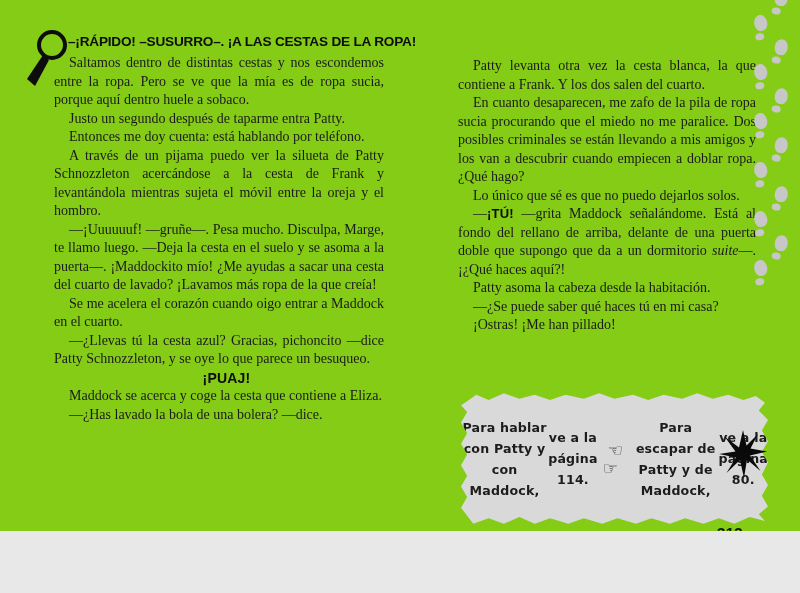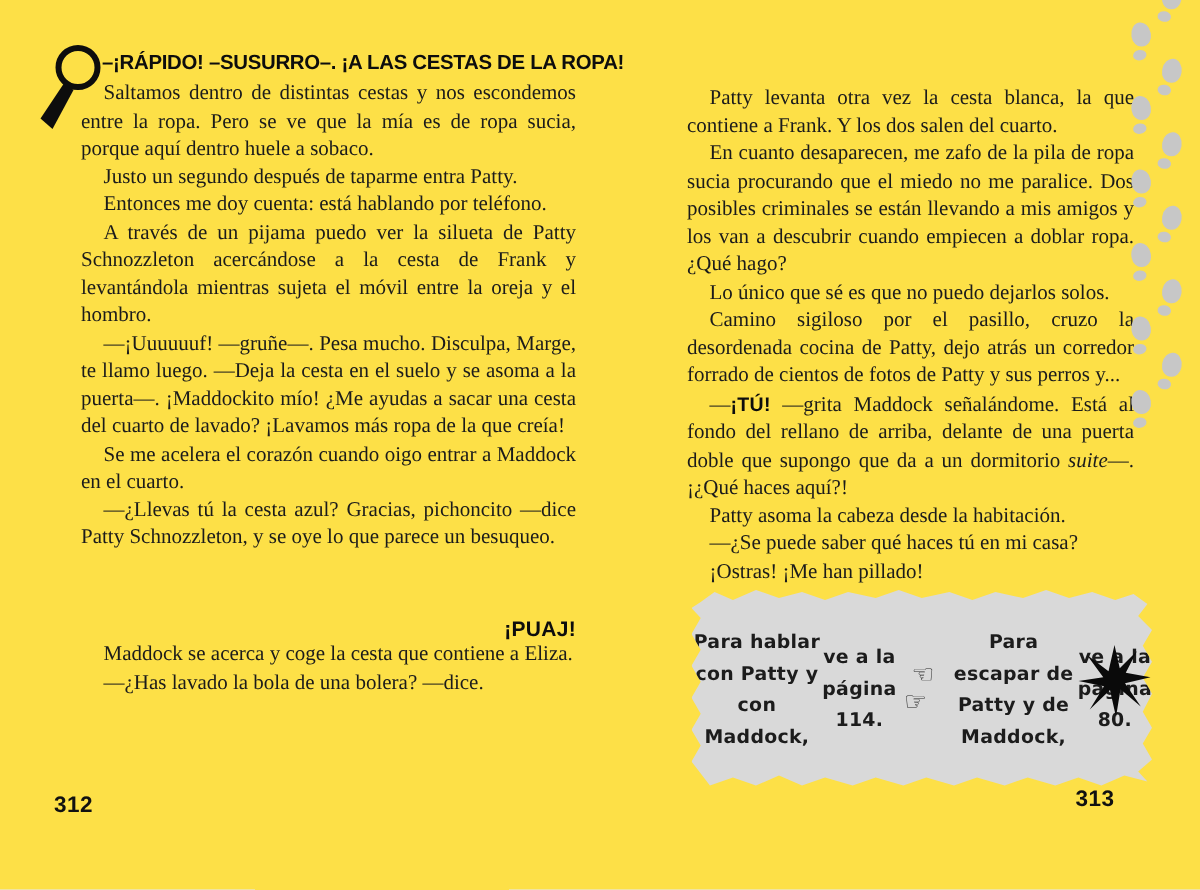--- a/index.html
+++ b/index.html
@@ -1,37 +1,37 @@
 <!DOCTYPE html>
 <html lang="es"><head>
 <meta charset="utf-8">
 <style>
   html,body{margin:0;padding:0;background:#e8e8e8;}
   .spread{
-    position:relative;width:800px;height:593px;background:#fde047;
+    position:relative;width:800px;height:531px;background:#84cc16;
     overflow:hidden;font-family:"Liberation Serif",serif;color:#1b1b1b;
   }
   
   .magnifier{position:absolute;left:24px;top:28px;width:46px;height:64px;}
   
   .left-col{position:absolute;left:54px;top:34px;width:330px;}
   .headline{
     font-family:"Liberation Sans",sans-serif;font-weight:700;
     font-size:13.6px;letter-spacing:-0.2px;white-space:nowrap;
     margin:0 0 5px 14px;color:#0d0d0d;
   }
   .left-col p,.right-col p{
     margin:0;font-size:14px;line-height:18.5px;text-align:justify;
     text-indent:15px;hyphens:auto;-webkit-hyphens:auto;
   }
   .shout{
     font-family:"Liberation Sans",sans-serif;font-weight:700;
     font-size:13px;letter-spacing:0.2px;color:#0d0d0d;
   }
-  p.shout-line{text-align:right;margin-top:41px;}
+  p.shout-line{text-align:center;}
   .italic{font-style:italic;}
   
   .right-col{position:absolute;left:458px;top:57px;width:298px;}
   
   .pagenum{
     position:absolute;font-family:"Liberation Sans",sans-serif;
     font-weight:700;font-size:15px;color:#111;letter-spacing:0.3px;
   }
   .pagenum.left{left:36px;top:528px;}
   .pagenum.right{left:717px;top:524px;}
@@ -84,21 +84,20 @@
     <p class="shout shout-line">¡PUAJ!</p>
     <p>Maddock se acerca y coge la cesta que contiene a Eliza.</p>
     <p>—¿Has lavado la bola de una bolera? —dice.</p>
   </div>
   <div class="pagenum left">312</div>
 
   <div class="right-col">
     <p>Patty levanta otra vez la cesta blanca, la que contiene a Frank. Y los dos salen del cuarto.</p>
     <p>En cuanto desaparecen, me zafo de la pila de ropa sucia procurando que el miedo no me paralice. Dos posibles criminales se están llevando a mis amigos y los van a descubrir cuando empiecen a doblar ropa. ¿Qué hago?</p>
     <p>Lo único que sé es que no puedo dejarlos solos.</p>
-    <p>Camino sigiloso por el pasillo, cruzo la desordenada cocina de Patty, dejo atrás un corredor forrado de cientos de fotos de Patty y sus perros y...</p>
     <p><span>—</span><span class="shout">¡TÚ!</span><span> —grita Maddock señalándome. Está al fondo del rellano de arriba, delante de una puerta doble que supongo que da a un dormitorio </span><span class="italic">suite</span><span>—. ¡¿Qué haces aquí?!</span></p>
     <p>Patty asoma la cabeza desde la habitación.</p>
     <p>—¿Se puede saber qué haces tú en mi casa?</p>
     <p>¡Ostras! ¡Me han pillado!</p>
   </div>
   <div class="pagenum right">313</div>
 
   <div class="choice-box">
     <div>Para hablar con Patty y con Maddock,</div>
     <div>ve a la página 114.</div>

